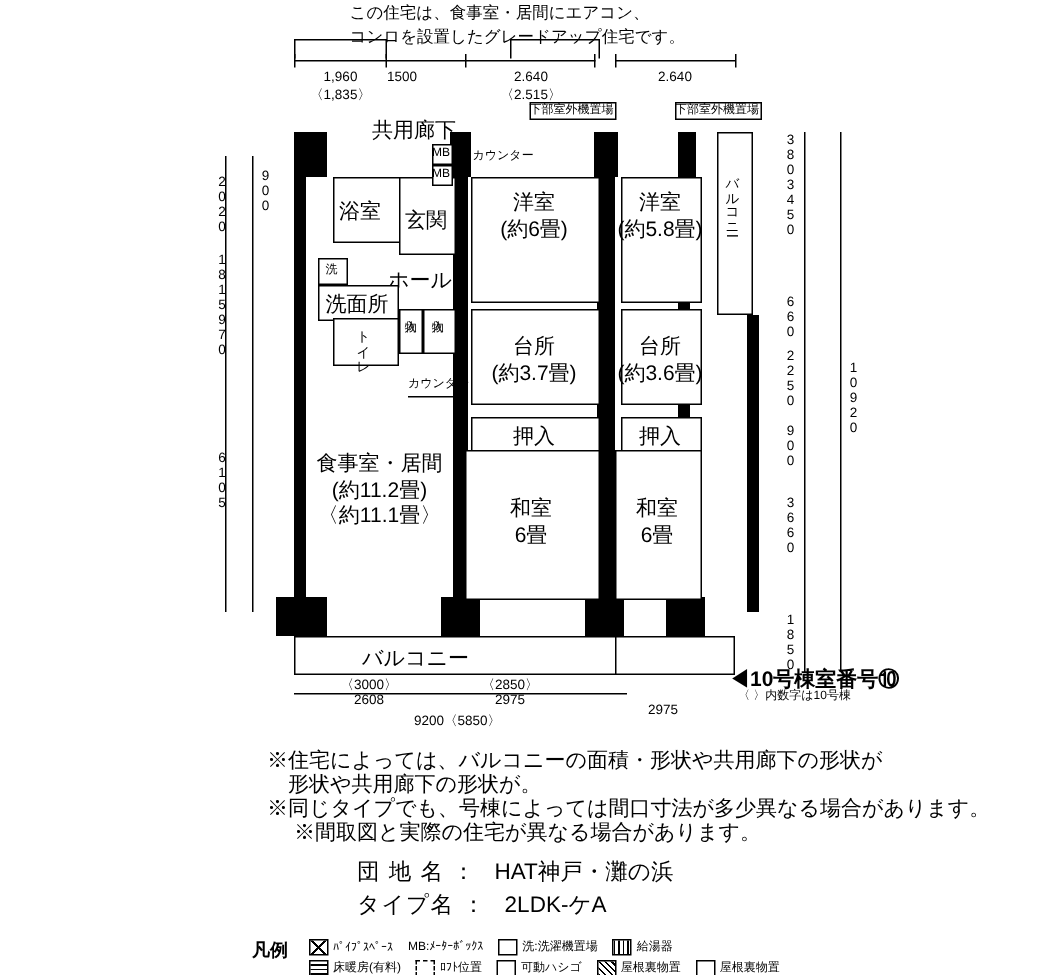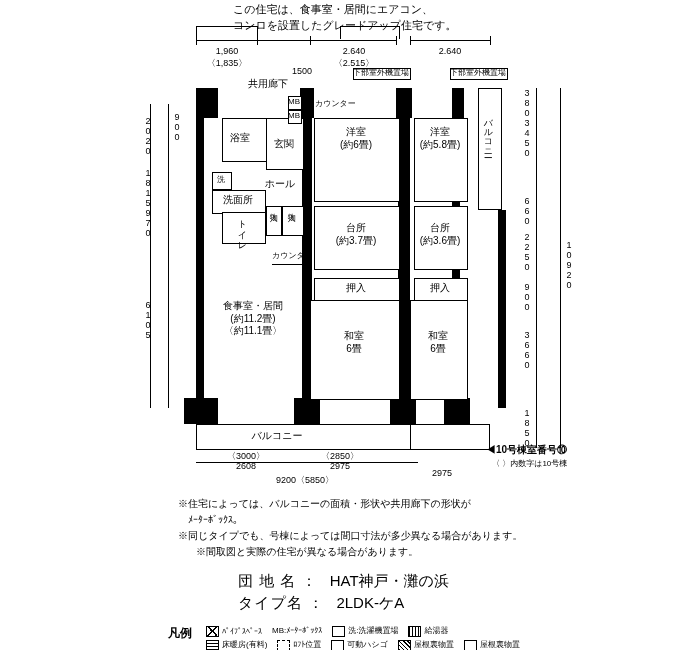--- a/index.html
+++ b/index.html
@@ -5,21 +5,21 @@
   html,body{margin:0;padding:0;}
   body{
     width:700px;height:650px;
     background:#ffffff;
     font-family:"Liberation Sans", sans-serif;
     color:#000;
     position:relative;
     overflow:hidden;
   }
   .abs{position:absolute;}
-  .txt{font-size:10px;line-height:1.25;white-space:pre;}
+  .txt{font-size:14px;line-height:1.25;white-space:pre;}
   .tiny{font-size:8px;line-height:1.1;white-space:pre;}
   .vt{writing-mode:vertical-rl;text-orientation:upright;white-space:pre;}
   .hdr{font-size:11px;line-height:1.4;white-space:pre;}
   .wall{background:#000;}
   .rm{border:1px solid #000;background:#fff;}
   .thin{border:1px solid #000;}
   .ctr{display:flex;align-items:center;justify-content:center;text-align:center;}
   .nb{border:none;}
   .dim{font-size:9px;white-space:pre;}
   .bold{font-weight:bold;}
@@ -36,21 +36,21 @@
 <div class="linev" style="left:196px;top:36px;height:9px;"></div>
 <div class="linev" style="left:257px;top:36px;height:9px;"></div>
 <div class="linev" style="left:310px;top:36px;height:9px;"></div>
 <div class="linev" style="left:396px;top:36px;height:9px;"></div>
 <div class="lineh" style="left:410px;top:40px;width:80px;"></div>
 <div class="linev" style="left:410px;top:36px;height:9px;"></div>
 <div class="linev" style="left:490px;top:36px;height:9px;"></div>
 
 <div class="abs dim ctr" style="left:198px;top:46px;width:58px;">1,960</div>
 <div class="abs dim ctr" style="left:198px;top:57px;width:58px;">〈1,835〉</div>
-<div class="abs dim ctr" style="left:276px;top:46px;width:52px;margin-top:20px;">1500</div>
+<div class="abs dim ctr" style="left:242px;top:46px;width:52px;">1500</div>
 <div class="abs dim ctr" style="left:312px;top:46px;width:84px;">2.640</div>
 <div class="abs dim ctr" style="left:312px;top:57px;width:84px;">〈2.515〉</div>
 <div class="abs dim ctr" style="left:411px;top:46px;width:78px;">2.640</div>
 
 <div class="abs thin" style="left:196px;top:26px;width:60px;height:12px;border-bottom:none;"></div>
 <div class="abs thin" style="left:340px;top:26px;width:58px;height:12px;border-bottom:none;"></div>
 
 <div class="abs txt" style="left:248px;top:78px;">共用廊下</div>
 
 <div class="abs thin" style="left:353px;top:68px;width:56px;height:10px;"></div>
@@ -175,21 +175,21 @@
 <div class="abs dim ctr" style="left:206px;top:461px;width:80px;">2608</div>
 <div class="abs dim ctr" style="left:300px;top:450px;width:80px;">〈2850〉</div>
 <div class="abs dim ctr" style="left:300px;top:461px;width:80px;">2975</div>
 <div class="abs dim ctr" style="left:230px;top:474px;width:150px;">9200〈5850〉</div>
 <div class="abs dim ctr" style="left:412px;top:468px;width:60px;">2975</div>
 
 <div class="abs txt bold" style="left:486px;top:444px;">◀10号棟室番号⑩</div>
 <div class="abs tiny" style="left:492px;top:460px;">〈 〉内数字は10号棟</div>
 
 <div class="abs txt" style="left:178px;top:498px;">※住宅によっては、バルコニーの面積・形状や共用廊下の形状が</div>
-<div class="abs txt" style="left:178px;top:514px;">　ﾒｰﾀｰﾎﾞｯｸｽ。</div>
+<div class="abs txt" style="left:178px;top:514px;">　形状や共用廊下の形状が。</div>
 <div class="abs txt" style="left:178px;top:530px;">※同じタイプでも、号棟によっては間口寸法が多少異なる場合があります。</div>
 <div class="abs txt" style="left:196px;top:546px;">※間取図と実際の住宅が異なる場合があります。</div>
 
 <div class="abs" style="left:238px;top:572px;font-size:15px;">
   <span style="letter-spacing:1px;">団 地 名 ：</span>
   <span style="margin-left:8px;">HAT神戸・灘の浜</span>
 </div>
 <div class="abs" style="left:238px;top:594px;font-size:15px;">
   <span style="letter-spacing:1px;">タイプ名 ：</span>
   <span style="margin-left:8px;">2LDK-ケA</span>

